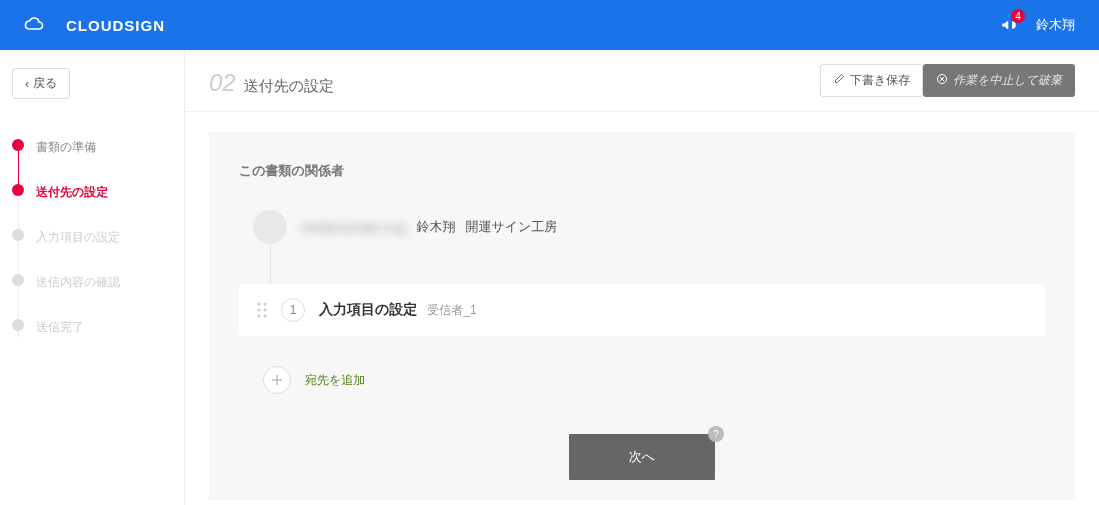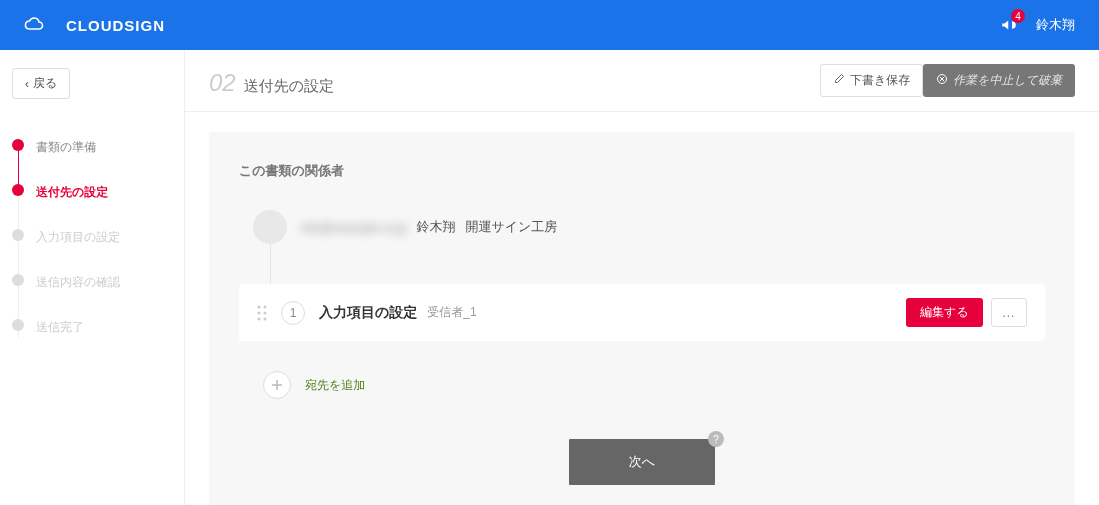--- a/index.html
+++ b/index.html
@@ -179,24 +179,20 @@
                 <circle cx="8" cy="8" r="1.5"></circle>
                 <circle cx="2" cy="14" r="1.5"></circle>
                 <circle cx="8" cy="14" r="1.5"></circle>
               </svg>
           </span>
           <span class="rec-num">1</span>
           <div class="rec-text">
             <span class="rec-placeholder">入力項目の設定</span>
             <span class="rec-role">受信者_1</span>
           </div>
-          <div class="rec-actions">
-            <button class="btn-pink">編集する</button>
-            <button class="btn-more">…</button>
-          </div>
         </div>
 
         <div class="add-row">
           <span class="add-icon">
             <svg width="12" height="12" viewBox="0 0 12 12" stroke="#bbb" stroke-width="1.5">
                 <path d="M6 1v10M1 6h10"></path>
               </svg>
           </span>
           <span class="add-label">宛先を追加</span>
         </div>

